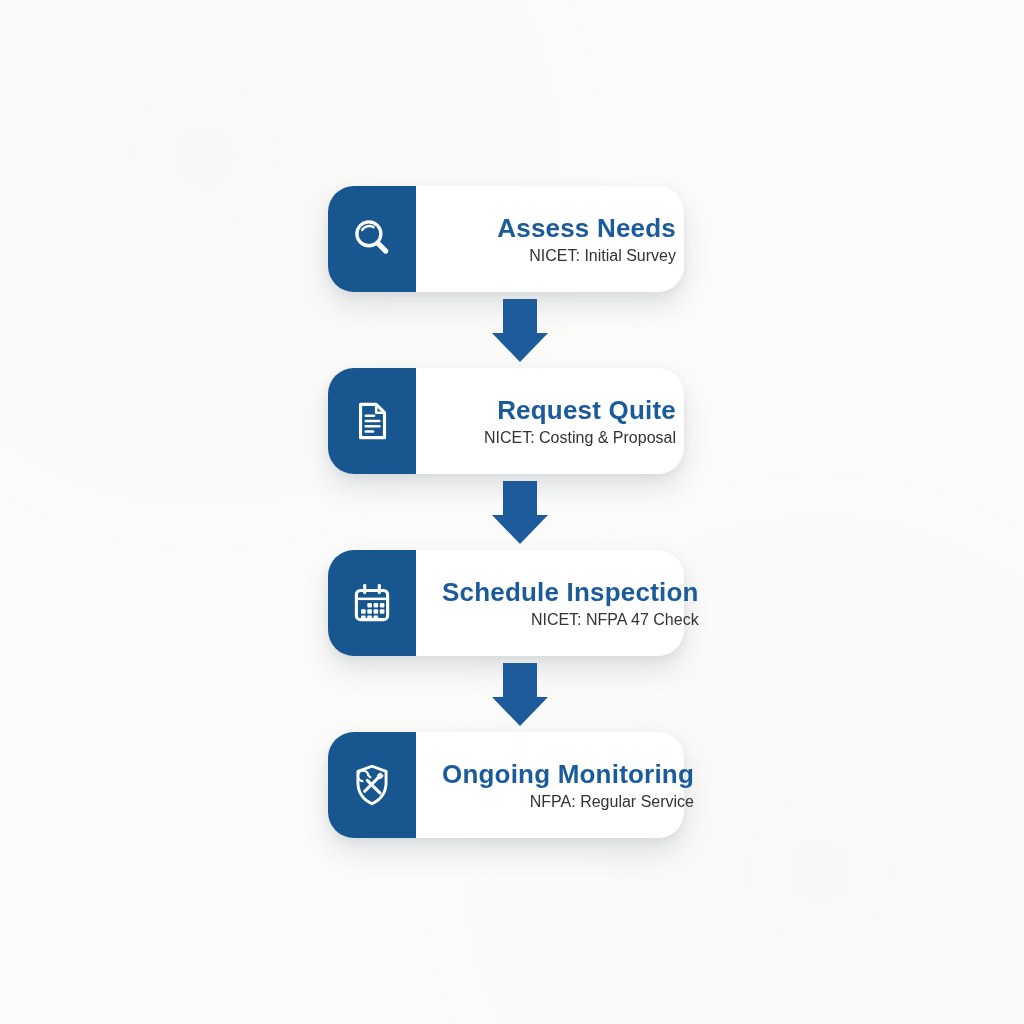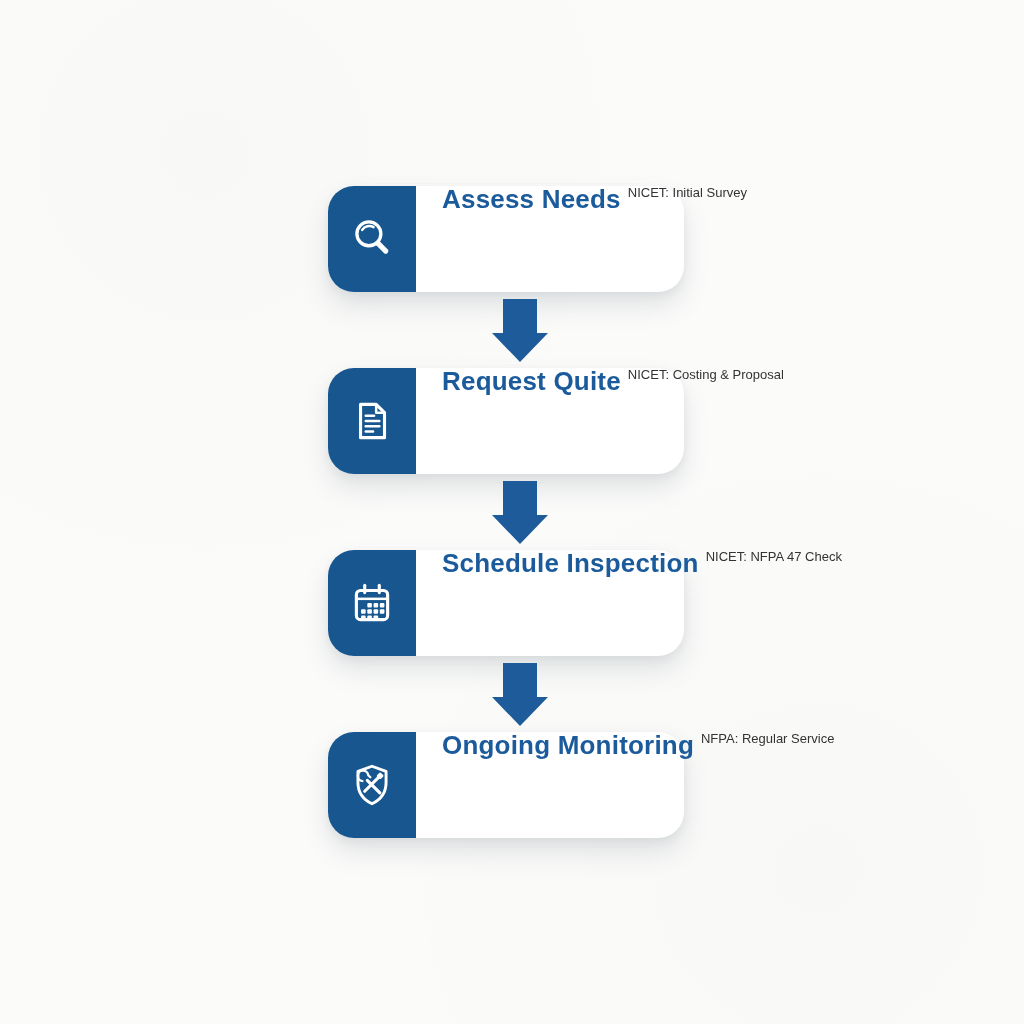--- a/index.html
+++ b/index.html
@@ -44,36 +44,37 @@
     justify-content: center;
   }
   .icon-block svg {
     width: 50px;
     height: 50px;
     display: block;
   }
   .text-block {
     flex: 1;
     display: flex;
+    flex-direction: column;
     justify-content: center;
     padding-left: 26px;
     padding-right: 8px;
     gap: 7px;
     text-align: right;
   }
   .step-title {
     font-size: 26px;
     font-weight: bold;
     color: var(--title-blue, #1b5b9b);
     letter-spacing: 0.2px;
     line-height: 1;
     white-space: nowrap;
   }
   .step-subtitle {
-    font-size: 13px;
+    font-size: 16px;
     color: var(--subtitle-gray, #333333);
     line-height: 1;
     white-space: nowrap;
   }
   .arrow-gap {
     height: 76px;
     position: relative;
   }
   .arrow-gap svg {
     position: absolute;

